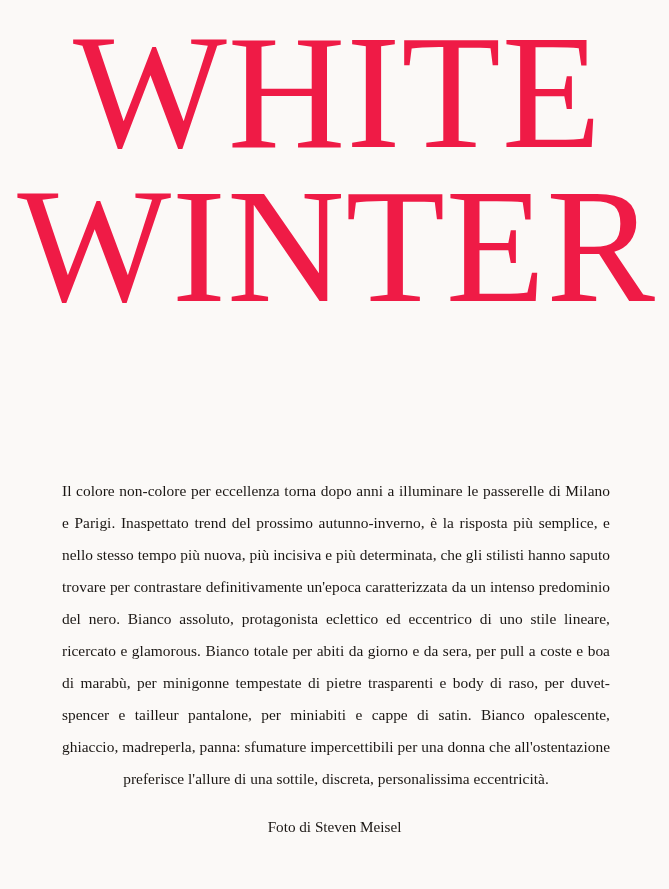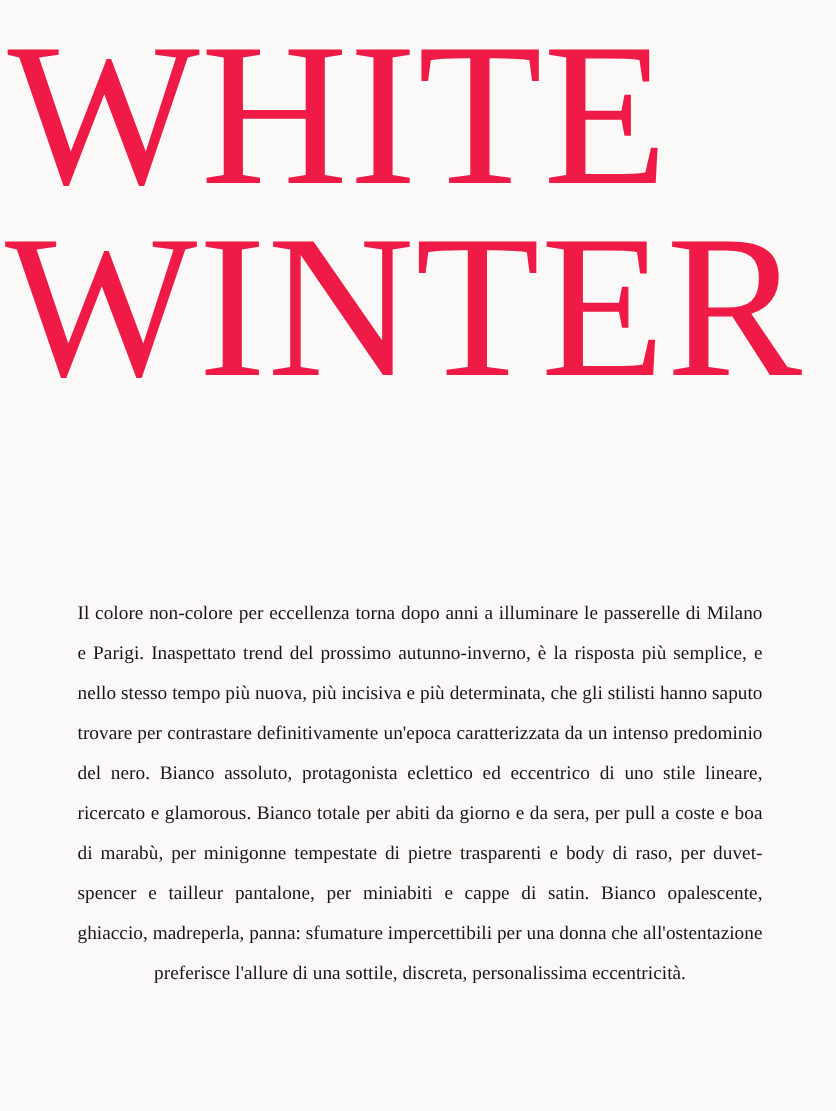--- a/index.html
+++ b/index.html
@@ -18,21 +18,21 @@
     width: 669px;
     height: 889px;
     background: #fbf9f7;
     box-sizing: border-box;
   }
   .title-block {
     position: absolute;
     top: 22px;
     left: 0;
     width: 669px;
-    text-align: left;
+    text-align: center;
   }
   .title-line {
     color: #ef1b46;
     font-family: "Liberation Serif", serif;
     font-weight: normal;
     letter-spacing: 0.005em;
     line-height: 0.86;
     white-space: nowrap;
     margin: 0;
   }
@@ -82,14 +82,17 @@
 
   <div class="title-block">
     <div class="title-line title-line-1">WHITE</div>
     <div class="title-line title-line-2">WINTER</div>
   </div>
 
   <div class="body-block">
     <p class="body-text">Il colore non-colore per eccellenza torna dopo anni a illuminare le passerelle di Milano e Parigi. Inaspettato trend del prossimo autunno-inverno, è la risposta più semplice, e nello stesso tempo più nuova, più incisiva e più determinata, che gli stilisti hanno saputo trovare per contrastare definitivamente un'epoca caratterizzata da un intenso predominio del nero. Bianco assoluto, protagonista eclettico ed eccentrico di uno stile lineare, ricercato e glamorous. Bianco totale per abiti da giorno e da sera, per pull a coste e boa di marabù, per minigonne tempestate di pietre trasparenti e body di raso, per duvet-spencer e tailleur pantalone, per miniabiti e cappe di satin. Bianco opalescente, ghiaccio, madreperla, panna: sfumature impercettibili per una donna che all'ostentazione preferisce l'allure di una sottile, discreta, personalissima eccentricità.</p>
   </div>
 
+  <div class="credit-block">
+    <p class="credit-text">Foto di Steven Meisel</p>
+  </div>
 
 </div>
 
 </body></html>

